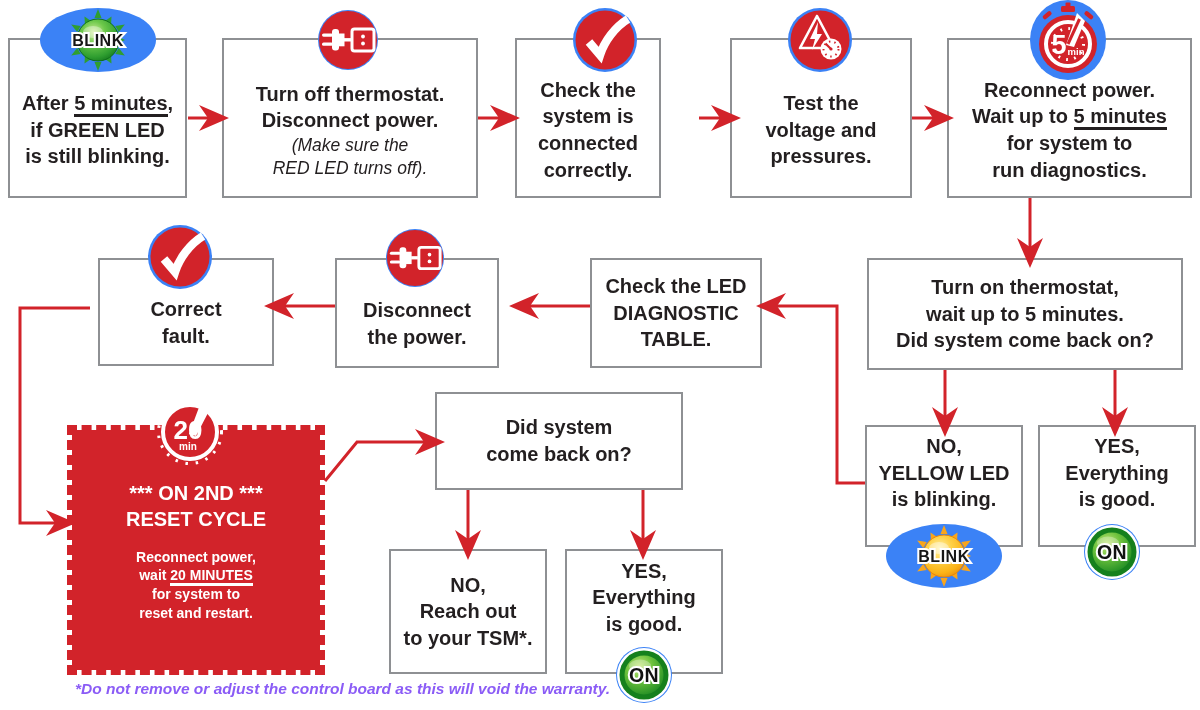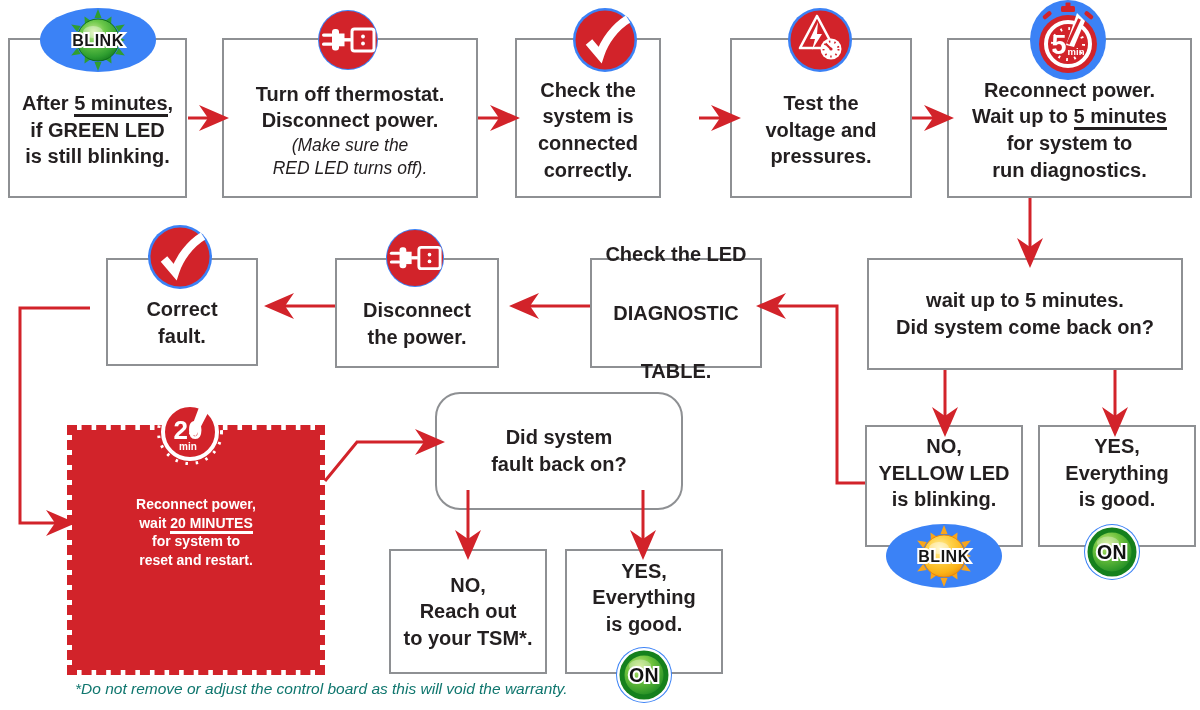--- a/index.html
+++ b/index.html
@@ -14,21 +14,21 @@
   .it{font-style:italic;font-weight:normal;font-size:17.5px;line-height:1.3;}
   .ic{position:absolute;z-index:4;line-height:0;}
   .icbg{background:#3b82f6;border-radius:50%;}
   .resetbox{position:absolute;left:67px;top:425px;width:258px;height:250px;box-sizing:border-box;
             background:#d2232a;border:5px dashed #d2232a;background-clip:padding-box;z-index:1;
             color:#fff;display:flex;flex-direction:column;align-items:center;text-align:center;
             padding-top:50px;font-weight:bold;}
   .resetbox .title{font-size:20px;line-height:1.32;}
   .resetbox .body{margin-top:15px;font-size:14px;line-height:1.33;}
   .footnote{position:absolute;left:75px;top:680px;z-index:2;font-size:15.5px;
-            font-style:italic;font-weight:normal;color:#0f766e;white-space:nowrap;}
+            font-style:italic;font-weight:bold;color:#8b5cf6;white-space:nowrap;}
   .blinktxt{font-weight:bold;font-size:16px;letter-spacing:.5px;}
   .ontxt{font-weight:bold;font-size:19.5px;letter-spacing:.5px;}
   .swtxt{font-weight:bold;}
 </style>
 </head>
 <body>
 
 <div class="canvas">
 
   <svg class="connectors" width="1200" height="710" viewBox="0 0 1200 710" aria-hidden="true">
@@ -93,52 +93,57 @@
   </div>
 
   <div class="box" style="left:947px;top:38px;width:245px;height:160px;padding-top:24px;">
     <div class="ln">Reconnect power.</div>
     <div class="ln"><span>Wait up to </span><span class="u">5 minutes</span></div>
     <div class="ln">for system to</div>
     <div class="ln">run diagnostics.</div>
   </div>
 
   <div class="box" style="left:867px;top:258px;width:316px;height:112px;">
+    <div class="ln">Turn on thermostat,</div>
     <div class="ln">wait up to 5 minutes.</div>
     <div class="ln">Did system come back on?</div>
   </div>
 
-  <div class="box" style="left:590px;top:258px;width:172px;height:110px;gap:32px;">
+  <div class="box" style="left:590px;top:258px;width:172px;height:110px;">
     <div class="ln">Check the LED</div>
     <div class="ln">DIAGNOSTIC</div>
     <div class="ln">TABLE.</div>
   </div>
 
   <div class="box" style="left:335px;top:258px;width:164px;height:110px;padding-top:22px;">
     <div class="ln">Disconnect</div>
     <div class="ln">the power.</div>
   </div>
 
-  <div class="box" style="left:106px;top:258px;width:152px;height:108px;padding-top:22px;">
+  <div class="box" style="left:98px;top:258px;width:176px;height:108px;padding-top:22px;">
     <div class="ln">Correct</div>
     <div class="ln">fault.</div>
   </div>
 
   <div class="resetbox">
+    <div class="title">
+      <div class="ln">*** ON 2ND ***</div>
+      <div class="ln">RESET CYCLE</div>
+    </div>
     <div class="body">
       <div class="ln">Reconnect power,</div>
       <div class="ln"><span>wait </span><span class="u">20 MINUTES</span></div>
       <div class="ln">for system to</div>
       <div class="ln">reset and restart.</div>
     </div>
   </div>
 
-  <div class="box" style="left:435px;top:392px;width:248px;height:118px;border-radius:25px;">
+  <div class="box" style="left:435px;top:392px;width:248px;height:98px;">
     <div class="ln">Did system</div>
-    <div class="ln">fault back on?</div>
+    <div class="ln">come back on?</div>
   </div>
 
   <div class="box" style="left:389px;top:549px;width:158px;height:125px;">
     <div class="ln">NO,</div>
     <div class="ln">Reach out</div>
     <div class="ln">to your TSM*.</div>
   </div>
 
   <div class="box" style="left:565px;top:549px;width:158px;height:125px;padding-bottom:28px;">
     <div class="ln">YES,</div>

